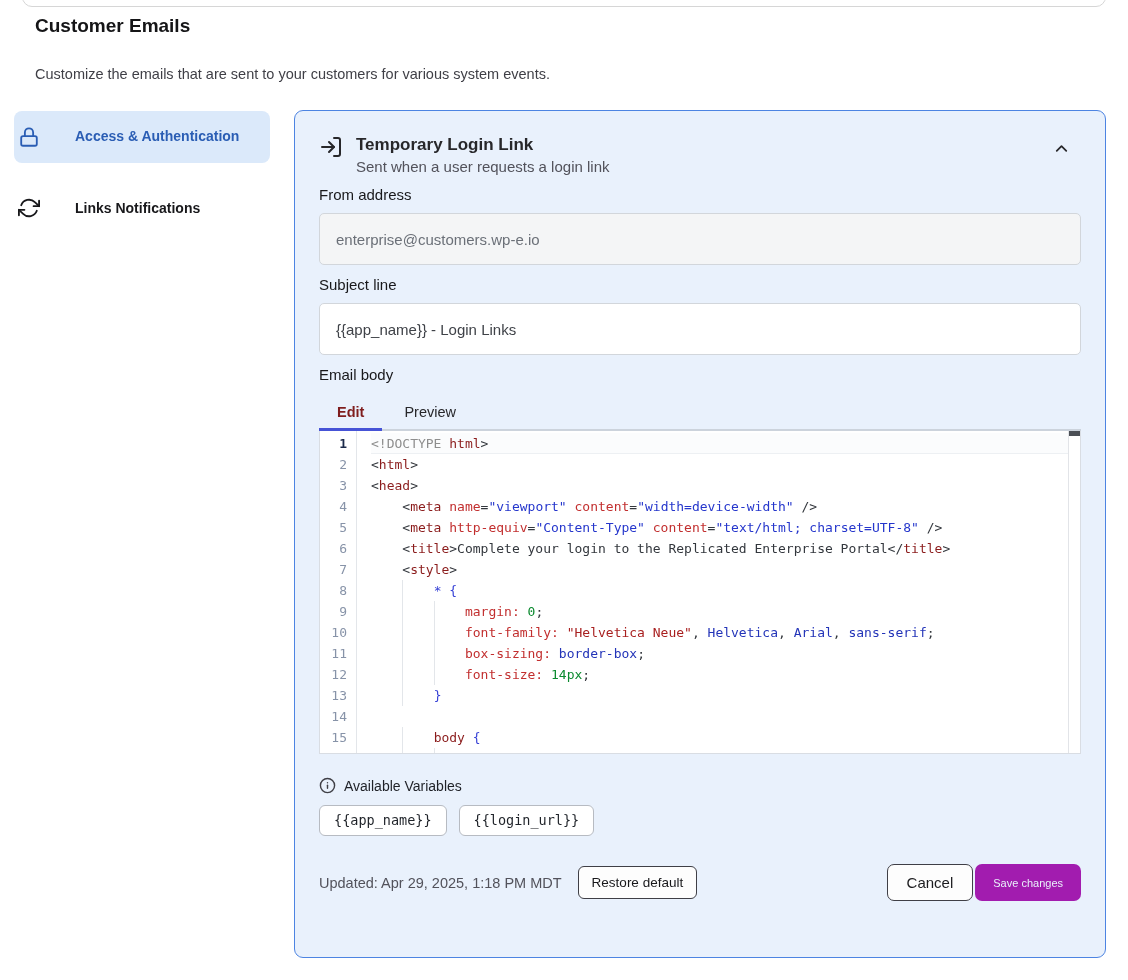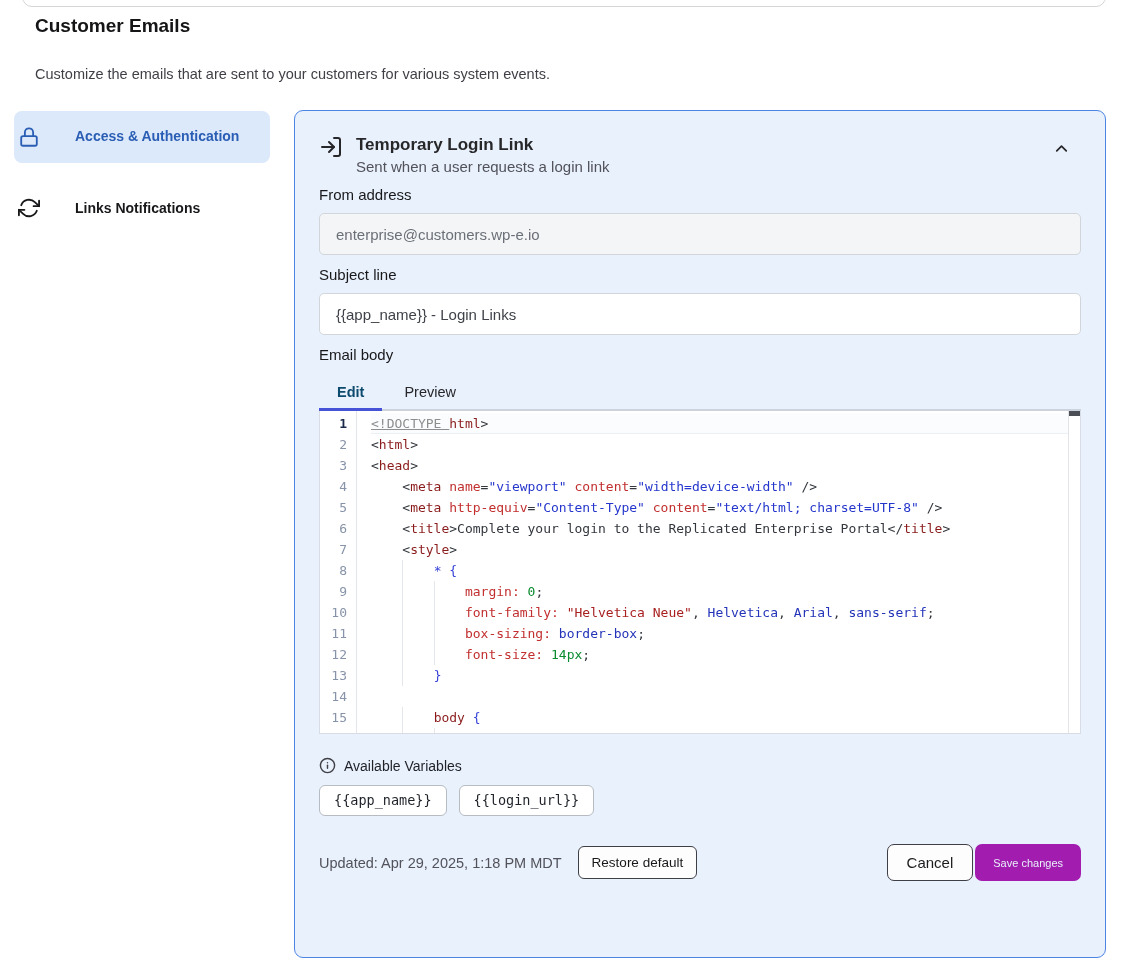--- a/index.html
+++ b/index.html
@@ -26,45 +26,45 @@
   .panel { position: absolute; left: 294px; top: 110px; width: 812px; height: 848px;
     background: #e9f1fc; border: 1px solid #4d84e2; border-radius: 9px; padding: 24px 24px 22px 24px; }
 
   .panel-head { display: flex; gap: 13px; }
   .panel-head-text { flex: 1 1 auto; }
   .panel-title { font-size: 17px; font-weight: 700; color: #27272a; }
   .panel-subtitle { font-size: 15px; color: #52525b; margin-top: 3px; }
   .collapse-btn { background: none; border: none; cursor: pointer; padding: 4px; margin-right: 6px; display: flex; }
 
   .field-label { font-size: 15px; color: #18181b; margin: 11px 0 10px; }
-  .text-input { width: 100%; height: 42px; border-radius: 5px; border: 1px solid #d2d6db;
+  .text-input { width: 100%; height: 52px; border-radius: 5px; border: 1px solid #d2d6db;
     font-size: 15px; padding: 0 16px; font-family: "Liberation Sans", sans-serif; }
   .text-input.disabled { background: #f4f5f6; color: #6b7078; }
   .text-input.editable { background: #ffffff; color: #3f4248; }
 
   
   .tabbar { margin-top: 12px; border-bottom: 2px solid #ccd3dc; display: flex; }
   .tab { padding: 9px 18px 8px; font-size: 14.5px; font-weight: 500; color: #27272a;
     background: none; border: none; cursor: pointer; margin-bottom: -2px; border-bottom: 3px solid transparent;
     font-family: "Liberation Sans", sans-serif; }
-  .tab.active { color: #0c4a6e; font-weight: 700; border-bottom-color: #4653d6; }
+  .tab.active { color: #7f1d1d; font-weight: 700; border-bottom-color: #4653d6; }
   .tab + .tab { margin-left: 4px; }
 
   
   .editor { height: 323px; background: #ffffff; border: 1px solid #d9dde3; border-top: none;
     display: flex; overflow: hidden; position: relative;
     font-family: "DejaVu Sans Mono", monospace; font-size: 13px; line-height: 21px; }
   .gutter { width: 37px; flex: 0 0 auto; text-align: right; padding: 2px 9px 0 0;
     color: #8793a8; border-right: 1px solid #e3e6ea; background: #fff; }
   .gut-num.active { color: #1b2a4a; font-weight: 700; }
   .code-area { flex: 1 1 auto; padding: 2px 0 0 14px; overflow: hidden; white-space: pre; }
   .code-line { position: relative; height: 21px; }
   .code-line.active { background: #fbfcfd; box-shadow: inset 0 -1px 0 #edf0f3; }
   .guide { position: absolute; top: 0; bottom: 0; border-left: 1px solid #e3e6ea; width: 0; }
-  .tk-m  { color: #8e8e8e; text-decoration: underline; }             
+  .tk-m  { color: #8e8e8e; }             
   .tk-t  { color: #8b1c1c; }             
   .tk-a  { color: #c22f2f; }             
   .tk-s  { color: #2536cc; }             
   .tk-cs { color: #a81f1f; }             
   .tk-k  { color: #2334b8; }             
   .tk-n  { color: #0b8a2f; }             
   .tk-b  { color: #3742d6; }             
   .tk-pl { color: #33373d; }             
   .vscroll { flex: 0 0 12px; border-left: 1px solid #e2e4e8; position: relative; background: #fff; }
   .vscroll-thumb { position: absolute; top: 0; left: 0; width: 12px; height: 5px; background: #4b4f55; }

